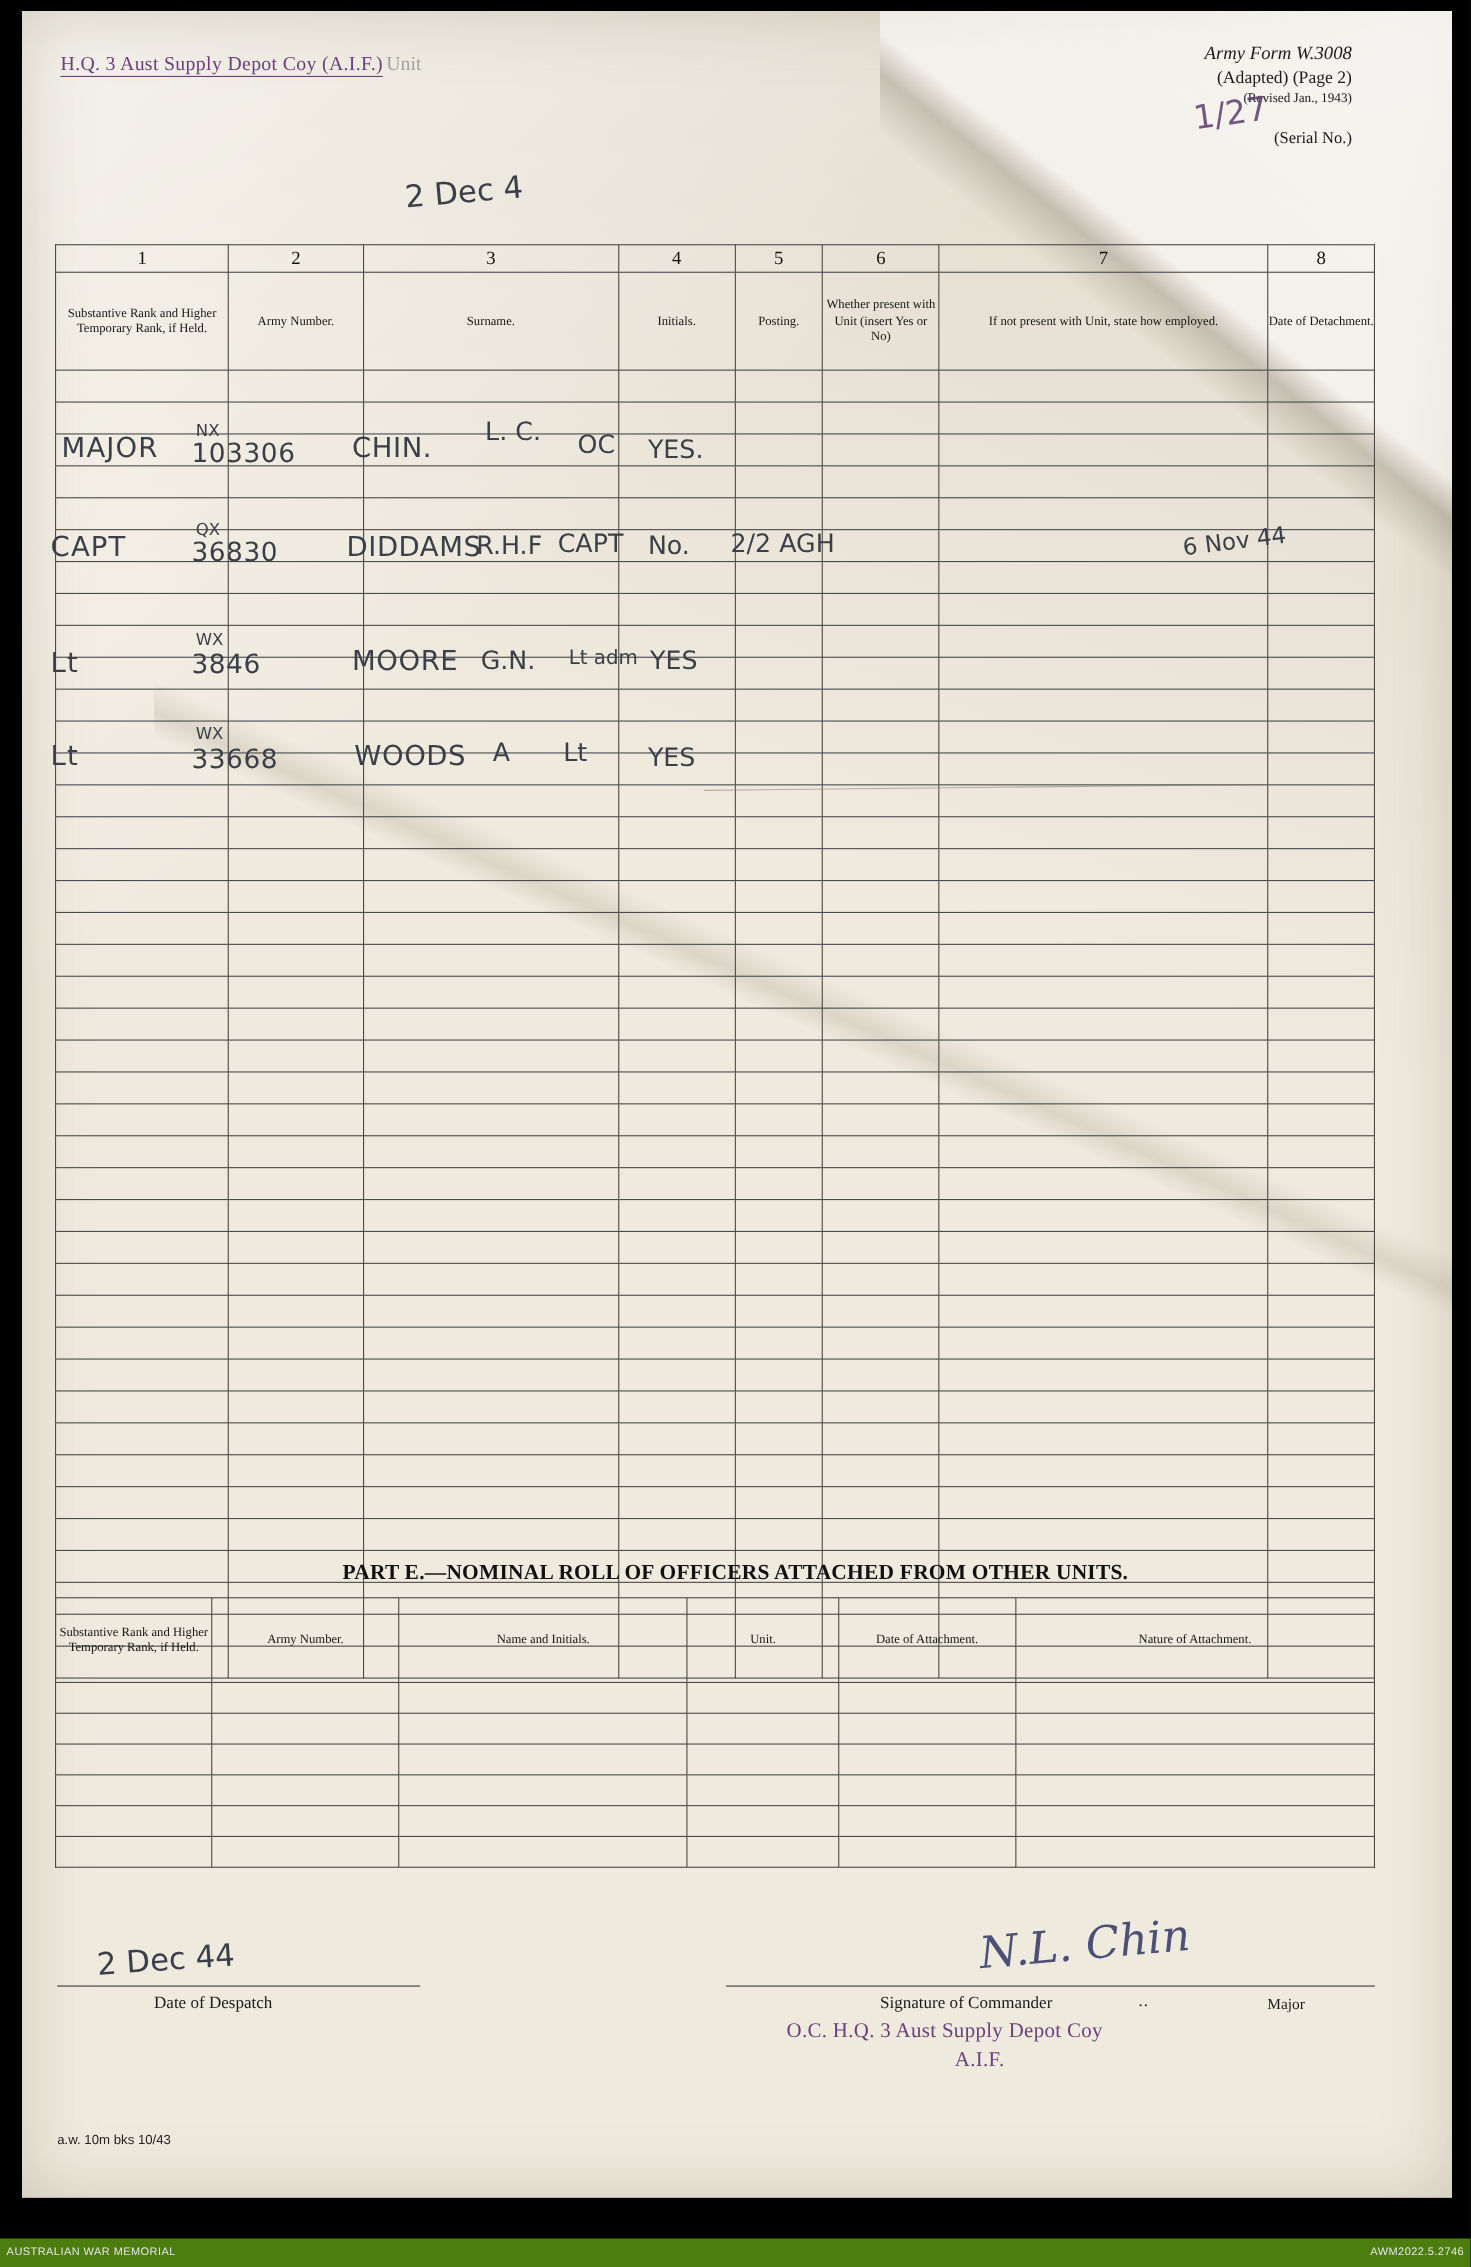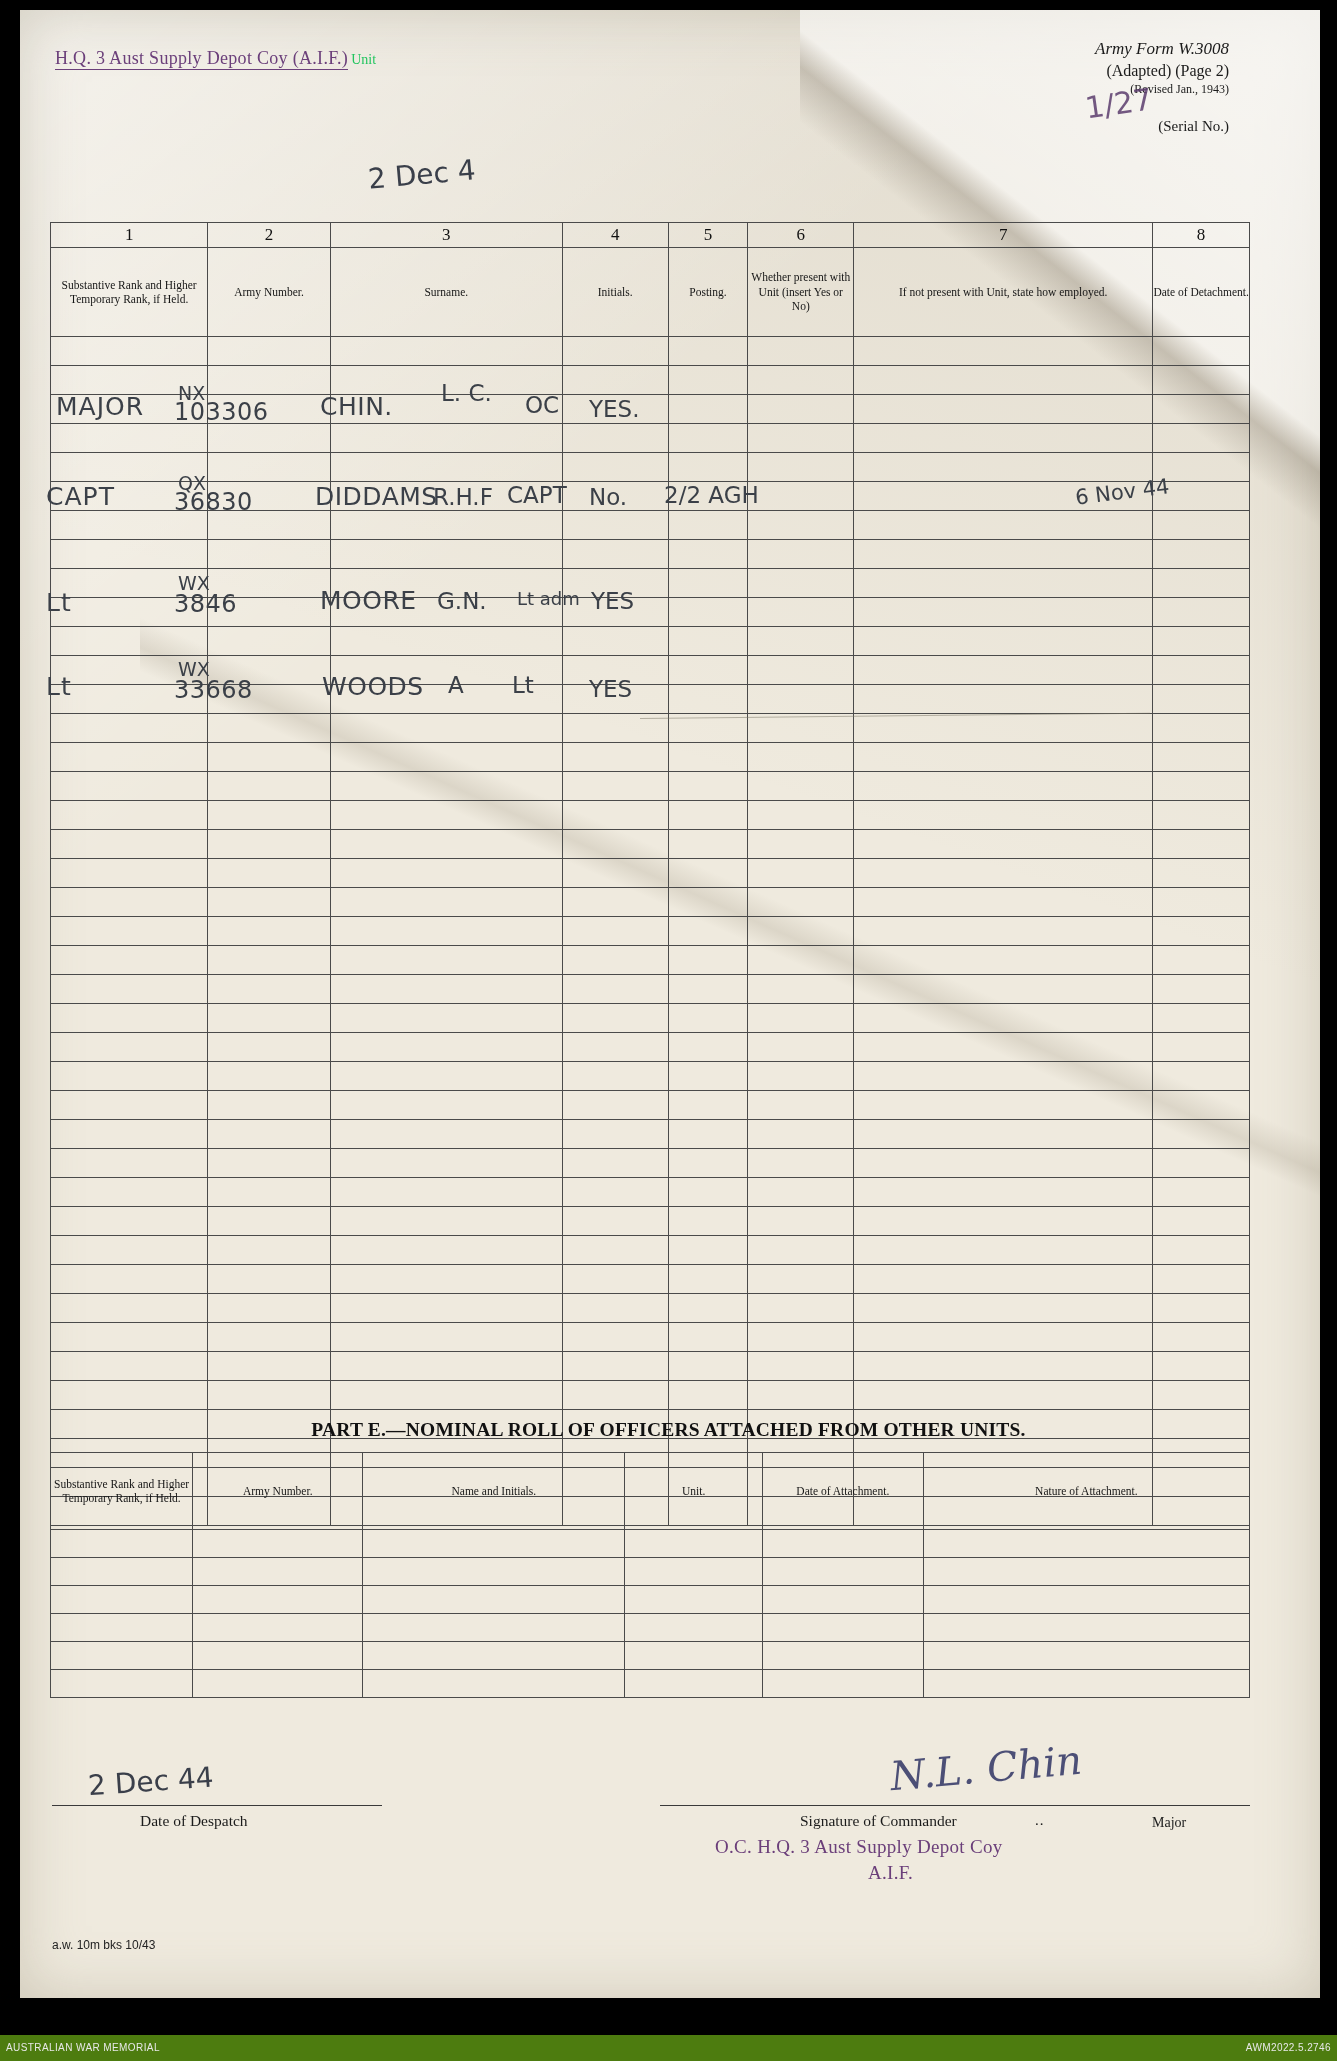--- a/index.html
+++ b/index.html
@@ -85,22 +85,22 @@
   }
   .unit-stamp {
     font-family: "Liberation Serif", serif;
     color: #6b3f7a;
     font-size: 18px;
     letter-spacing: .3px;
     border-bottom: 1px solid #6b3f7a;
     padding-bottom: 1px;
   }
   .unit-word {
-    font-size: 14px;
-    color: #22c55e;
+    font-size: 18px;
+    color: #a3a3a3;
     margin-left: 3px;
     text-align: center;
   }
   .formblock {
     position: absolute;
     right: 108px;
     top: 38px;
     text-align: right;
     line-height: 1.32;
     color: #1b1b1b;
@@ -224,21 +224,21 @@
   .erow td { height: 27px; }
 
   
   .hand {
     position: absolute;
     font-family: "DejaVu Sans", sans-serif;
     color: #3b4048;
     white-space: nowrap;
   }
   .hw-rank  { font-size: 25px; letter-spacing: 1px; }
-  .hw-sm    { font-size: 19px; }
+  .hw-sm    { font-size: 15px; }
   .hw-num   { font-size: 24px; letter-spacing: .5px; }
   .hw-name  { font-size: 25px; letter-spacing: .5px; margin-left: 32px; }
   .hw-mid   { font-size: 23px; }
 
   
   .sig-line {
     position: absolute;
     border-bottom: 1px solid #3a3a3a;
   }
   .cap-label {

